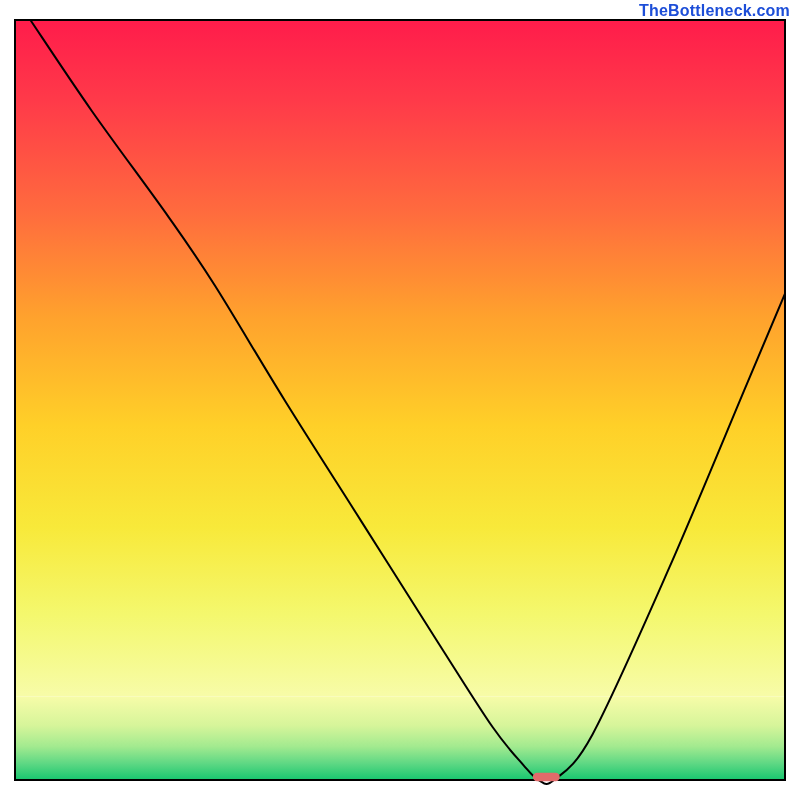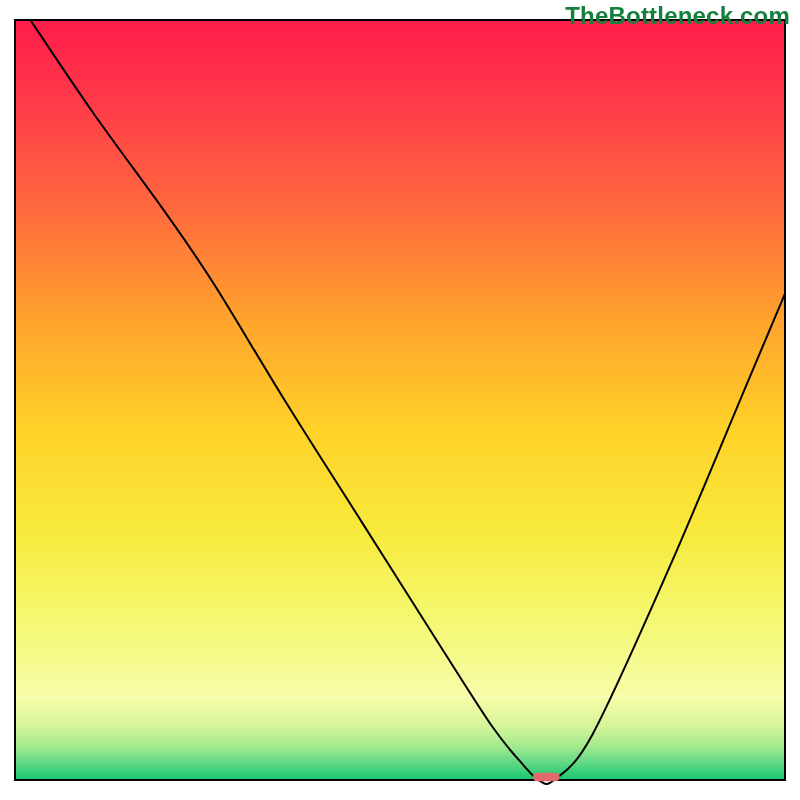--- a/index.html
+++ b/index.html
@@ -13,23 +13,23 @@
   }
   .chart-wrap {
     position: relative;
     width: 800px;
     height: 800px;
   }
   .watermark {
     position: absolute;
     top: 2px;
     right: 10px;
-    font-size: 24px;
+    font-size: 16px;
     font-weight: 600;
-    color: #15803d;
+    color: #1d4ed8;
     letter-spacing: 0.2px;
     user-select: none;
   }
   svg { display: block; }
 </style>
 </head>
 <body>
 
 <div class="chart-wrap">
   <div class="watermark">TheBottleneck.com</div>

